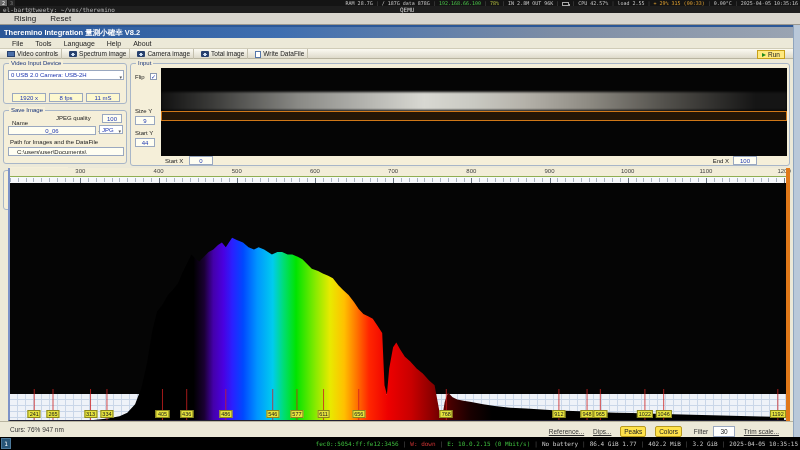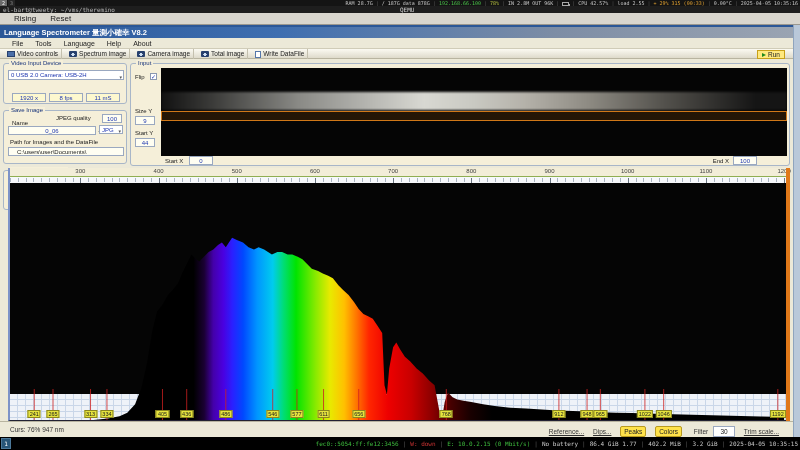--- a/index.html
+++ b/index.html
@@ -124,21 +124,21 @@
   <div id="termbar" class="abs">
     <span class="ttl">el-bart@tweety: ~/vms/theremino</span>
     <span class="qemu">QEMU</span>
   </div>
 
   <div id="gtkmenu" class="abs"><span>Rising</span><span>Reset</span></div>
 
   <div id="appwin" class="abs">
     <div id="apptop"></div>
     <div id="titlebar">
-      <span>Language Spectrometer  量測小確幸  V8.2</span>
+      <span>Theremino Integration  量測小確幸  V8.2</span>
     </div>
     <div id="appmenu"><span>File</span><span>Tools</span><span>Language</span><span>Help</span><span>About</span></div>
     <div id="apptoolbar">
       <span id="toolbtns"><span class="tbtn"><span class="ic ic-scr"></span><span>Video controls</span></span><span class="tbtn"><span class="ic ic-cam"></span><span>Spectrum image</span></span><span class="tbtn"><span class="ic ic-cam"></span><span>Camera image</span></span><span class="tbtn"><span class="ic ic-cam"></span><span>Total image</span></span><span class="tbtn"><span class="ic ic-doc"></span><span>Write DataFile</span></span></span>
       <span id="runbtn"><span class="play"></span><span>Run</span></span>
     </div>
 
     <div class="grp" style="left:3px; top:38px; width:124px; height:41px;">
       <span class="gt">Video Input Device</span>
       <div class="ddl" style="position:absolute; left:4px; top:6px; width:116px;">

